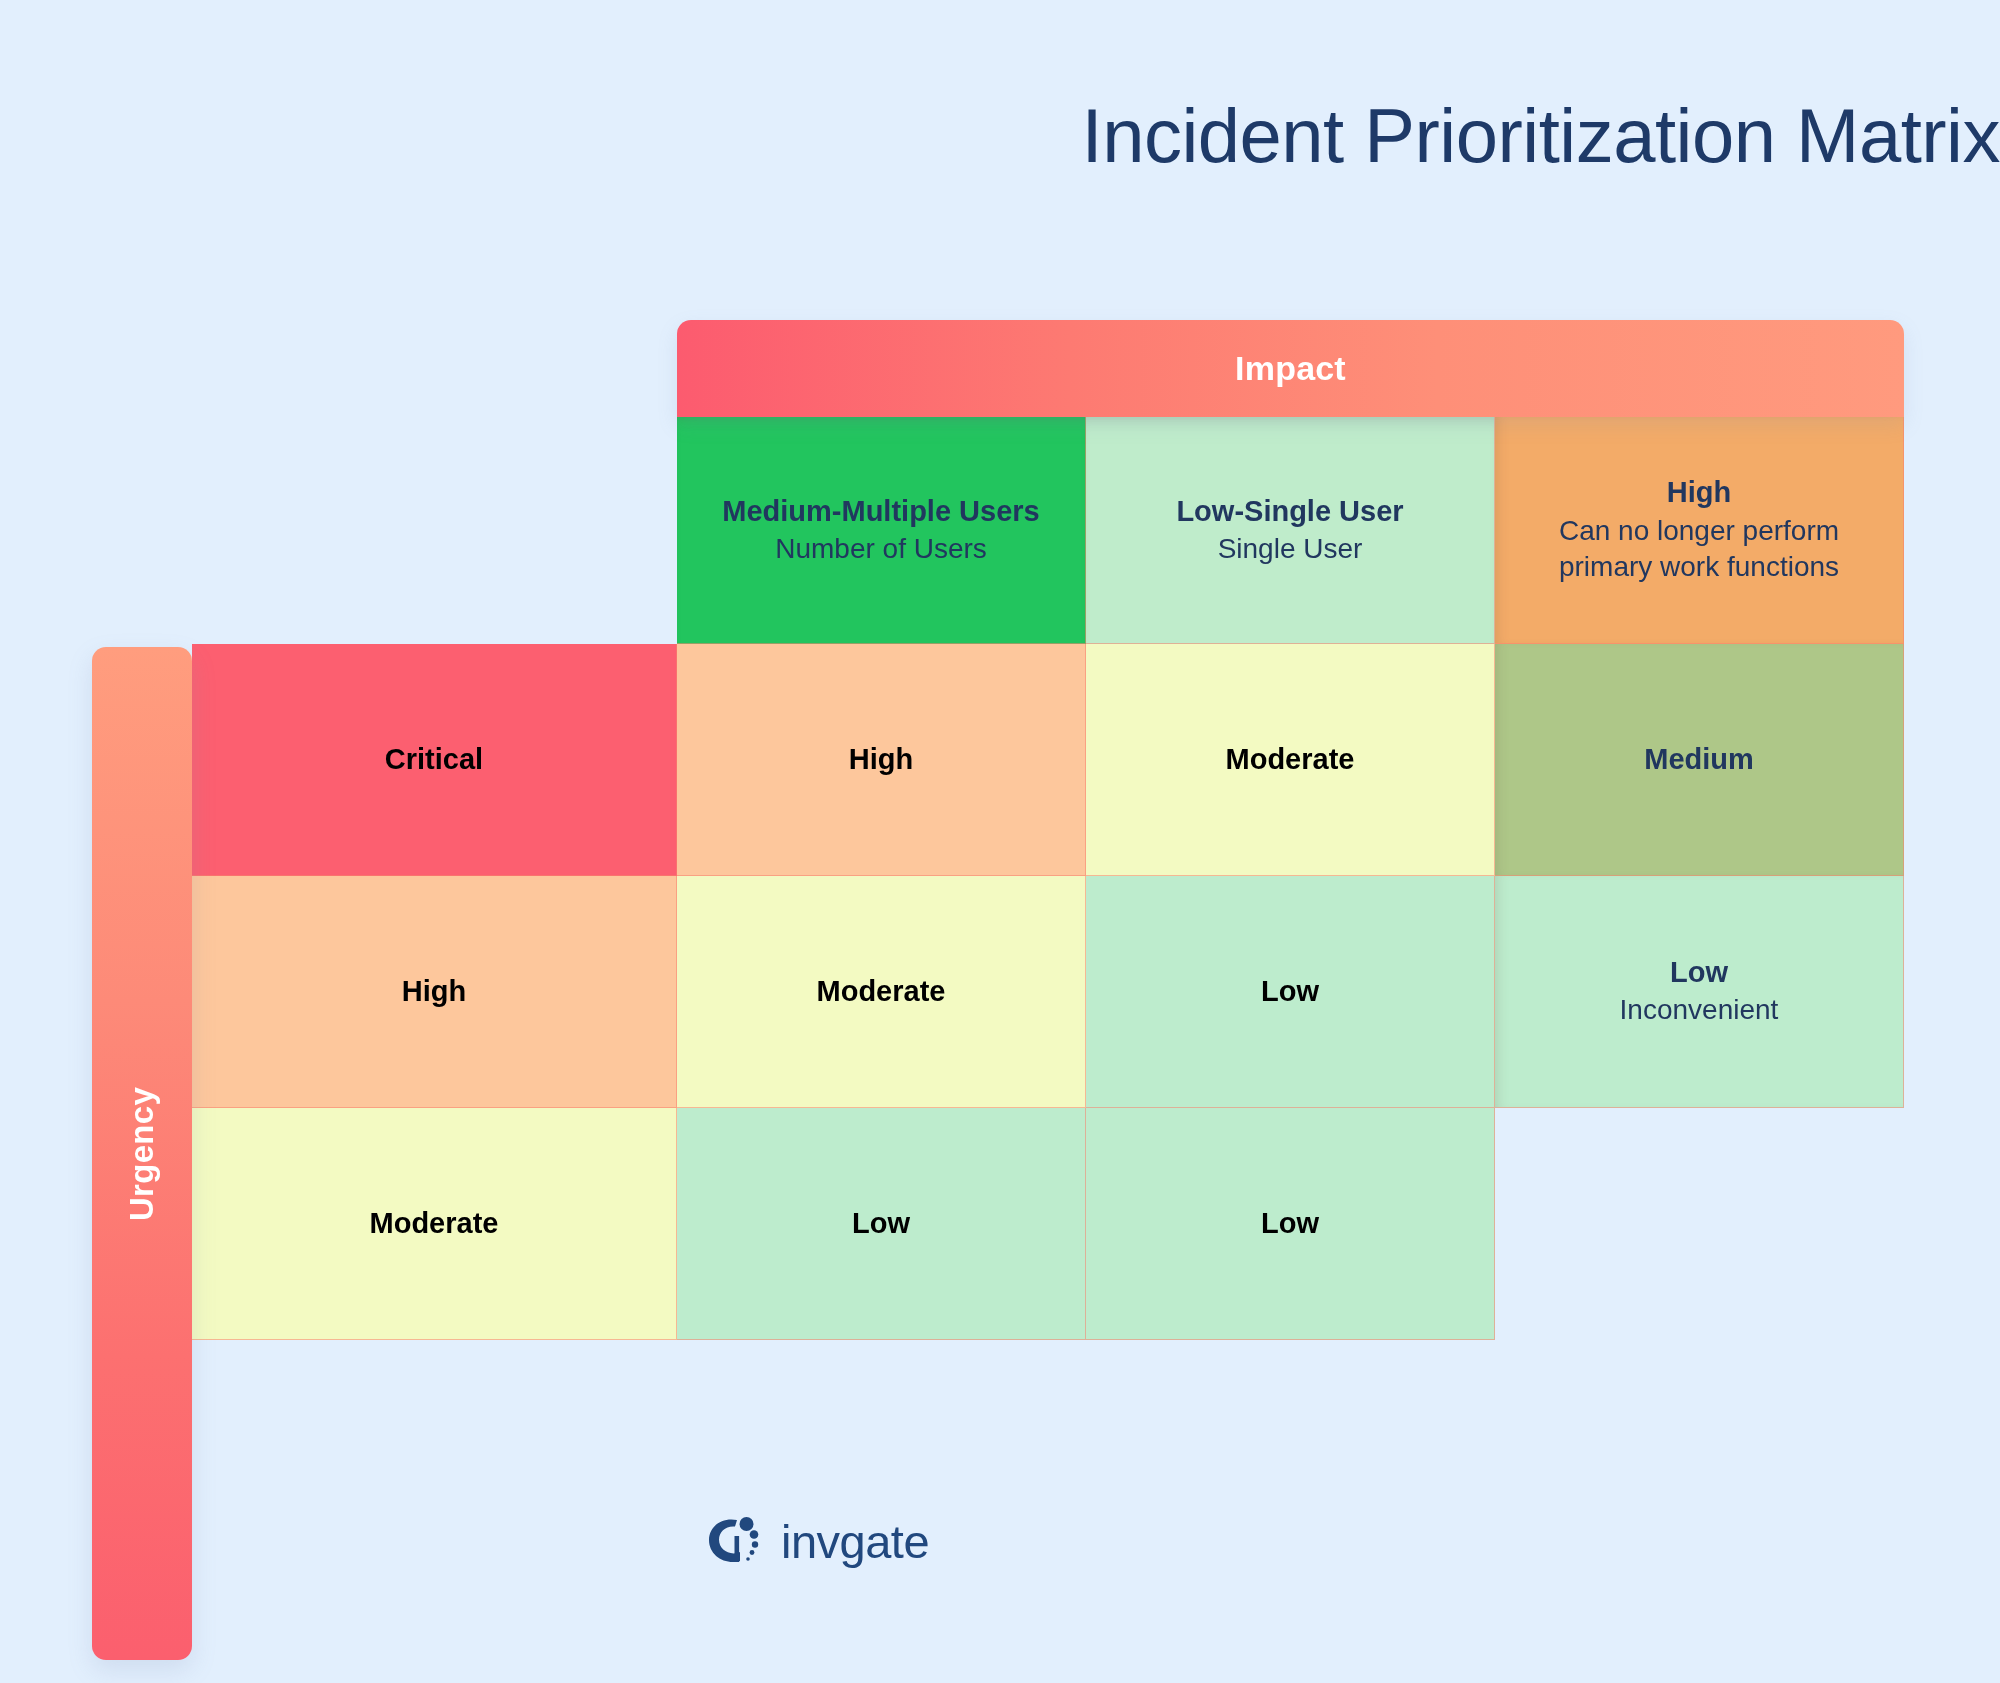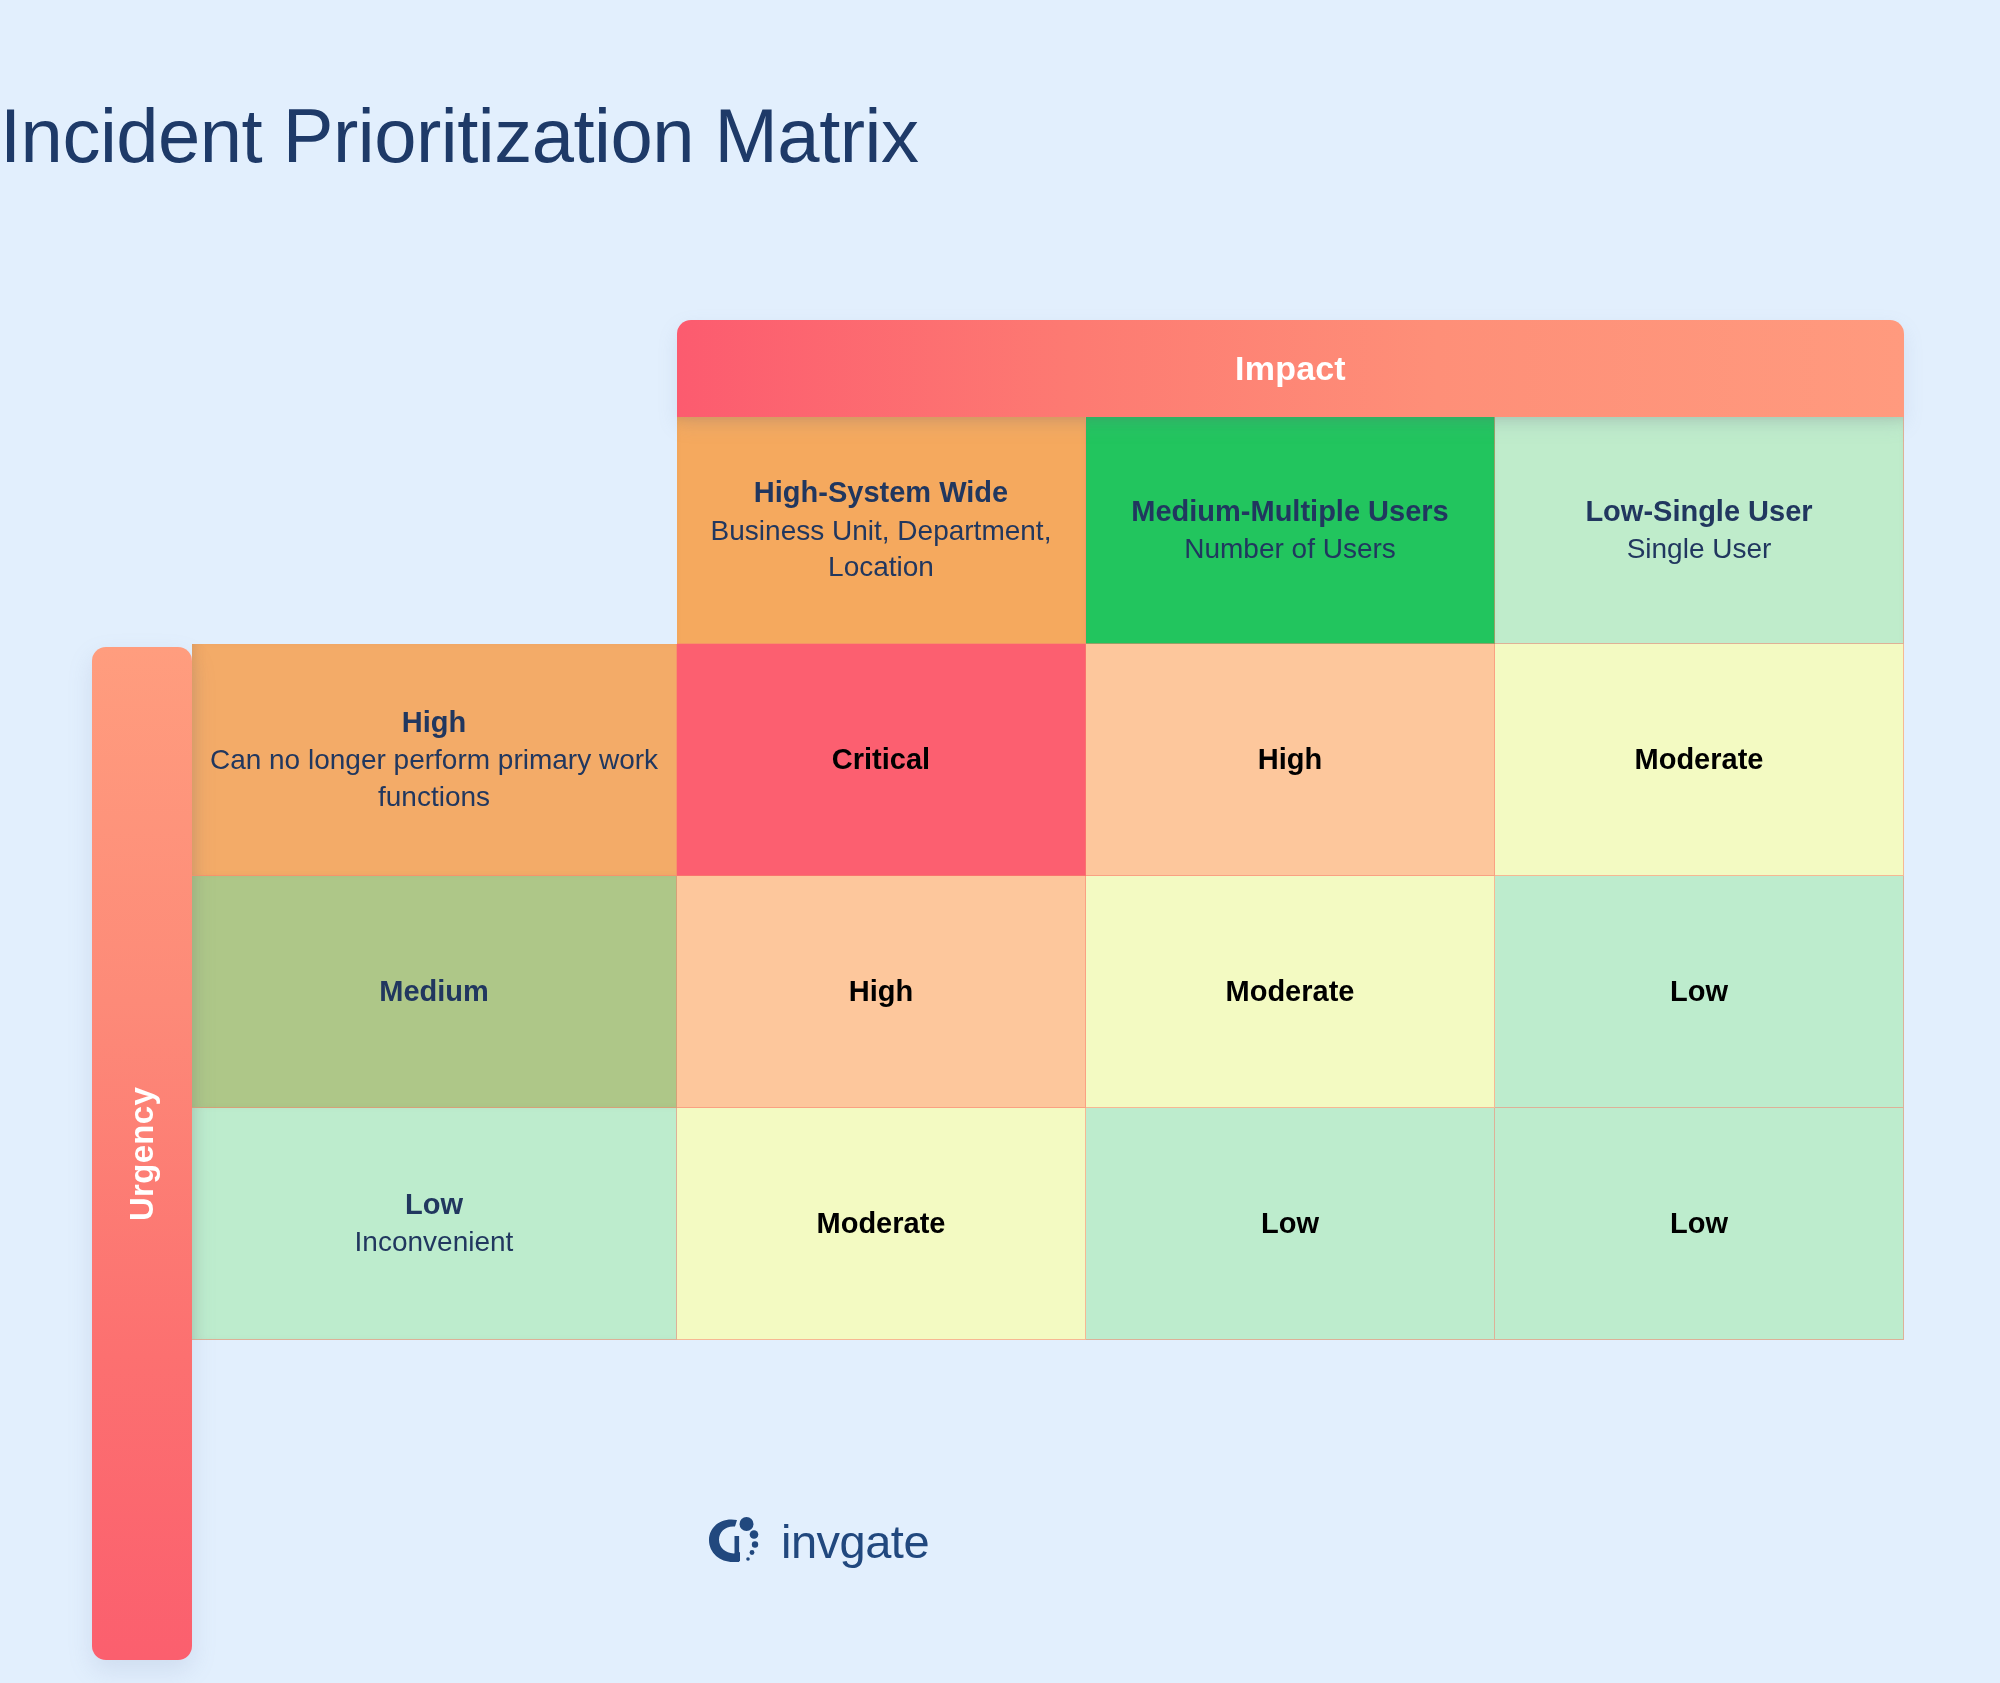--- a/index.html
+++ b/index.html
@@ -18,21 +18,21 @@
     height: 1683px;
     background: #e2effd;
   }
 
   
   .page-title {
     position: absolute;
     top: 92px;
     left: 0;
     width: 2000px;
-    text-align: left;
+    text-align: right;
     font-size: 76px;
     font-weight: 400;
     letter-spacing: -0.5px;
     color: #1e3a68;
     white-space: nowrap;
   }
 
   
   #matrix {
     position: absolute;
@@ -179,24 +179,20 @@
     </div>
 
     <div class="impact-banner">
       <span class="label">Impact</span>
     </div>
 
     <div class="grid">
 
       <div class="cell corner"></div>
 
-      <div class="cell colhdr" id="colhdr-0" style="background: rgb(245, 169, 94);">
-        <div class="strong">High-System Wide</div>
-        <div class="sub">Business Unit, Department, Location</div>
-      </div>
 
       <div class="cell colhdr" id="colhdr-1" style="background: #22c55e;">
         <div class="strong">Medium-Multiple Users</div>
         <div class="sub">Number of Users</div>
       </div>
 
       <div class="cell colhdr last-col" id="colhdr-2" style="background: rgb(191, 236, 203);">
         <div class="strong">Low-Single User</div>
         <div class="sub">Single User</div>
       </div>

